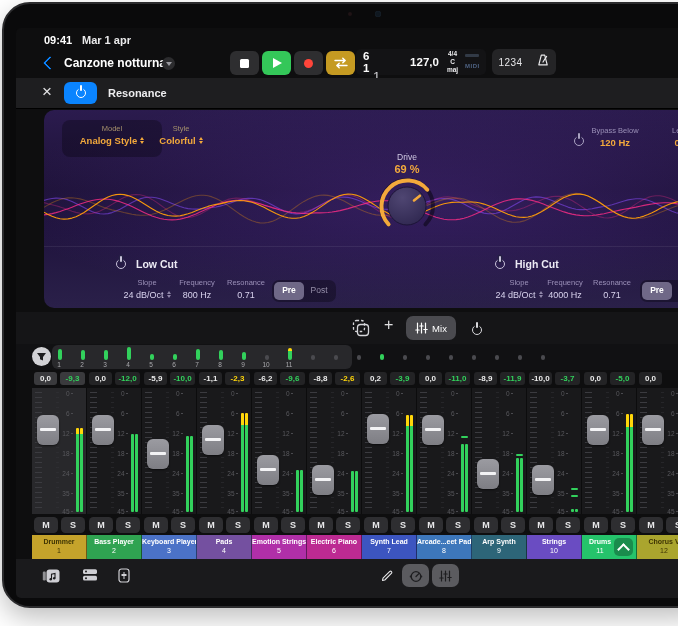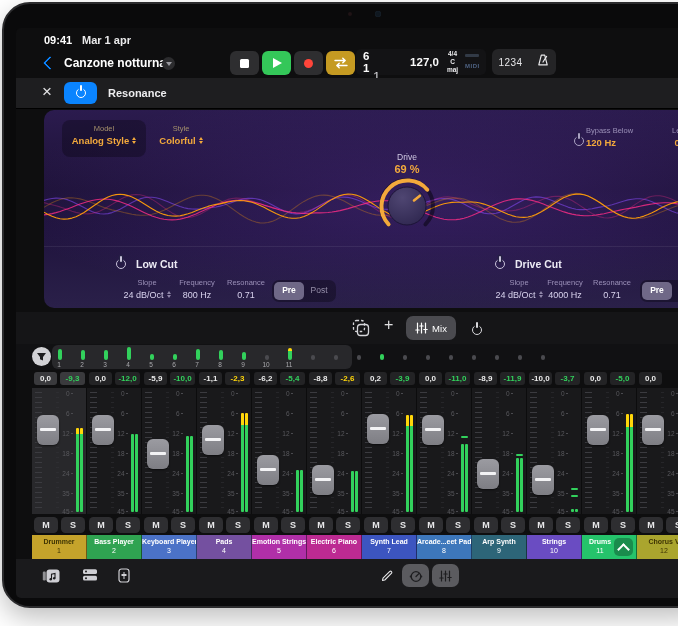--- a/index.html
+++ b/index.html
@@ -50,30 +50,30 @@
   
   .pwr{position:relative;display:inline-block;width:10px;height:10px;border:1.6px solid currentColor;border-radius:50%;box-sizing:border-box;}
   .pwr::before{content:"";position:absolute;left:50%;top:-4px;transform:translateX(-50%);width:2px;height:6px;background:currentColor;box-shadow:0 0 0 1.5px var(--pbg,#141416);border-radius:1px;}
 
   
   .panel{position:absolute;left:28px;top:82px;width:648px;height:198px;border-radius:10px;overflow:hidden;
          background:radial-gradient(110% 90% at 58% 45%, rgba(110,60,190,.28), rgba(0,0,0,0) 60%),
                     linear-gradient(180deg,#2b1b4e 0%,#1d1237 40%,#20143e 62%,#2a2049 100%);}
   .panel::after{content:"";position:absolute;left:0;right:0;top:136px;height:1px;background:rgba(255,255,255,.07);}
   #waves{position:absolute;left:0;top:60px;}
-  .modelbox{position:absolute;left:18px;top:10px;width:84px;height:37px;background:rgba(0,0,0,.28);border-radius:8px;text-align:center;padding-top:4px;box-sizing:border-box;}
+  .modelbox{position:absolute;left:18px;top:10px;width:100px;height:37px;background:rgba(0,0,0,.28);border-radius:8px;text-align:center;padding-top:4px;box-sizing:border-box;}
   .plab{font-size:7.5px;color:#a5916c;}
   .pval{font-size:9.5px;font-weight:bold;color:#f3a93c;margin-top:2px;white-space:nowrap;}
   .stylebox{position:absolute;left:106px;top:14px;width:62px;text-align:center;}
   .ud{display:inline-block;margin-left:3px;vertical-align:0px;}
   .ud i{display:block;width:0;height:0;border-left:2.8px solid transparent;border-right:2.8px solid transparent;}
   .ud .u{border-bottom:3.2px solid currentColor;margin-bottom:1.4px;}
   .ud .d{border-top:3.2px solid currentColor;}
   .byp-pwr{position:absolute;left:530px;top:22px;color:#aaa2c2;--pbg:#281b4a;}
-  .bypcol{position:absolute;left:542px;top:16px;width:58px;text-align:left;}
+  .bypcol{position:absolute;left:542px;top:16px;width:58px;text-align:center;}
   .bypcol .plab,.lvlcol .plab{color:#9b90b8;}
   .lvlcol{position:absolute;left:612px;top:16px;width:50px;text-align:center;}
   .drvlabel{position:absolute;left:333px;top:42px;width:60px;text-align:center;font-size:8.5px;color:#cfc8e2;}
   .drvvalue{position:absolute;left:333px;top:53px;width:60px;text-align:center;font-size:11px;font-weight:bold;color:#f3a93c;}
   #knob{position:absolute;left:331px;top:63px;}
 
   .cuthead{position:absolute;top:147px;height:14px;display:flex;align-items:center;gap:10px;color:#c9c3da;}
   .cuthead .ct{font-size:10.5px;font-weight:bold;color:#eceaf4;}
   .pcol{position:absolute;top:168px;width:56px;text-align:center;}
   .pcol .plab{color:#9b90b8;font-size:7.5px;}
@@ -274,21 +274,21 @@
         <div class="plab">Resonance</div>
         <div class="pv">0.71</div>
       </div>
       <div class="prepost" style="left:228px">
         <span class="pp sel">Pre</span>
         <span class="pp">Post</span>
       </div>
 
       <div class="cuthead" style="left:451px">
         <span style="--pbg:#262045"><i class="pwr"></i></span>
-        <span class="ct">Drive Cut</span>
+        <span class="ct">High Cut</span>
       </div>
       <div class="pcol" style="left:447px">
         <div class="plab">Slope</div>
         <div class="pv"><span>24 dB/Oct</span><span class="ud"><i class="u"></i><i class="d"></i></span></div>
       </div>
       <div class="pcol" style="left:493px">
         <div class="plab">Frequency</div>
         <div class="pv">4000 Hz</div>
       </div>
       <div class="pcol" style="left:540px">
@@ -380,21 +380,21 @@
           <div class="chippair">
             <span class="chip lft">-5,9</span>
             <span class="chip rgt" style="color: rgb(50, 209, 92);">-10,0</span>
           </div>
           <div class="chippair">
             <span class="chip lft">-1,1</span>
             <span class="chip rgt" style="color: rgb(255, 214, 10);">-2,3</span>
           </div>
           <div class="chippair">
             <span class="chip lft">-6,2</span>
-            <span class="chip rgt" style="color: rgb(50, 209, 92);">-5,4</span>
+            <span class="chip rgt" style="color: rgb(50, 209, 92);">-9,6</span>
           </div>
           <div class="chippair">
             <span class="chip lft">-8,8</span>
             <span class="chip rgt" style="color: rgb(255, 214, 10);">-2,6</span>
           </div>
           <div class="chippair">
             <span class="chip lft">0,2</span>
             <span class="chip rgt" style="color: rgb(50, 209, 92);">-3,9</span>
           </div>
           <div class="chippair">

